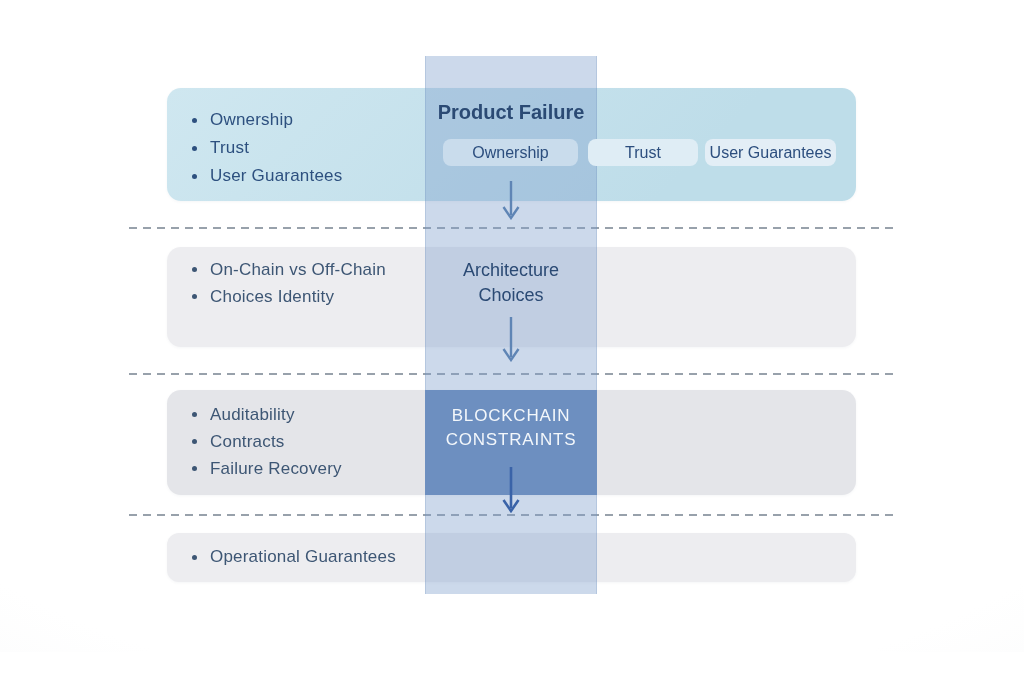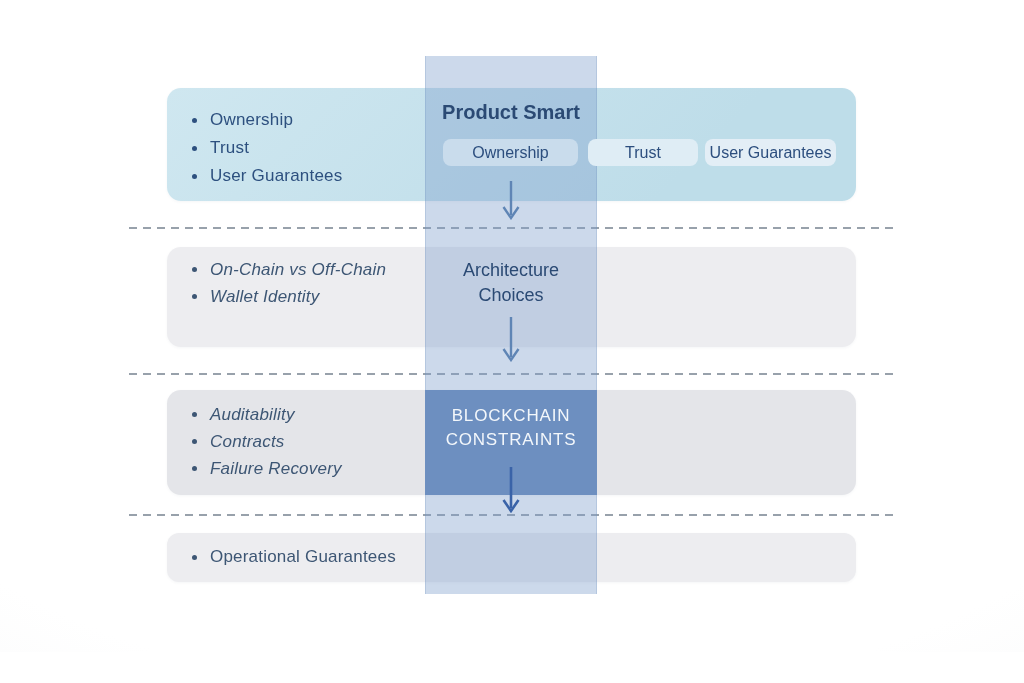--- a/index.html
+++ b/index.html
@@ -27,21 +27,21 @@
 
   .bullet-list { position: absolute; left: 192px; list-style: none; z-index: 2; }
   #list-1 { top: 106px; }
   #list-2 { top: 256px; }
   #list-3 { top: 401px; }
   #list-4 { top: 543px; }
   .bullet-item {
     display: flex; align-items: center;
     height: 28px; font-size: 17px; letter-spacing: 0.2px;
   }
-  #list-2 .bullet-item, #list-3 .bullet-item { height: 27px; font-style: italic; }
+  #list-2 .bullet-item, #list-3 .bullet-item { height: 27px; }
   .teal-text .bullet-item { color: #2d507f; }
   .gray-text .bullet-item { color: #3d5674; }
   .bullet-dot {
     width: 5px; height: 5px; border-radius: 50%;
     background: currentColor; margin-right: 13px; flex: 0 0 auto;
   }
 
   .separator {
     position: absolute; left: 129px; width: 766px; height: 2px; z-index: 2;
     background: repeating-linear-gradient(to right, #98a1ab 0 8px, transparent 8px 14px);
@@ -112,21 +112,21 @@
         <span>User Guarantees</span>
       </li>
   </ul>
   <ul class="bullet-list gray-text" id="list-2">
     <li class="bullet-item">
         <span class="bullet-dot"></span>
         <span>On-Chain vs Off-Chain</span>
       </li>
     <li class="bullet-item">
         <span class="bullet-dot"></span>
-        <span>Wallet Identity</span>
+        <span>Choices Identity</span>
       </li>
   </ul>
   <ul class="bullet-list gray-text" id="list-3">
     <li class="bullet-item">
         <span class="bullet-dot"></span>
         <span>Auditability</span>
       </li>
     <li class="bullet-item">
         <span class="bullet-dot"></span>
         <span>Contracts</span>
@@ -143,21 +143,21 @@
       </li>
   </ul>
 
   <div class="separator" id="sep-1"></div>
   <div class="separator" id="sep-2"></div>
   <div class="separator" id="sep-3"></div>
 
   <div id="flow-column"></div>
   <div id="constraint-band"></div>
 
-  <div class="stage-title" id="title-1">Product Smart</div>
+  <div class="stage-title" id="title-1">Product Failure</div>
   <div class="stage-title" id="title-2"><span>Architecture Choices</span></div>
   <div class="stage-title" id="title-3"><span>BLOCKCHAIN CONSTRAINTS</span></div>
 
   <div class="chip" id="chip-1">
       <span>Ownership</span>
     </div>
   <div class="chip" id="chip-2">
       <span>Trust</span>
     </div>
   <div class="chip" id="chip-3">

